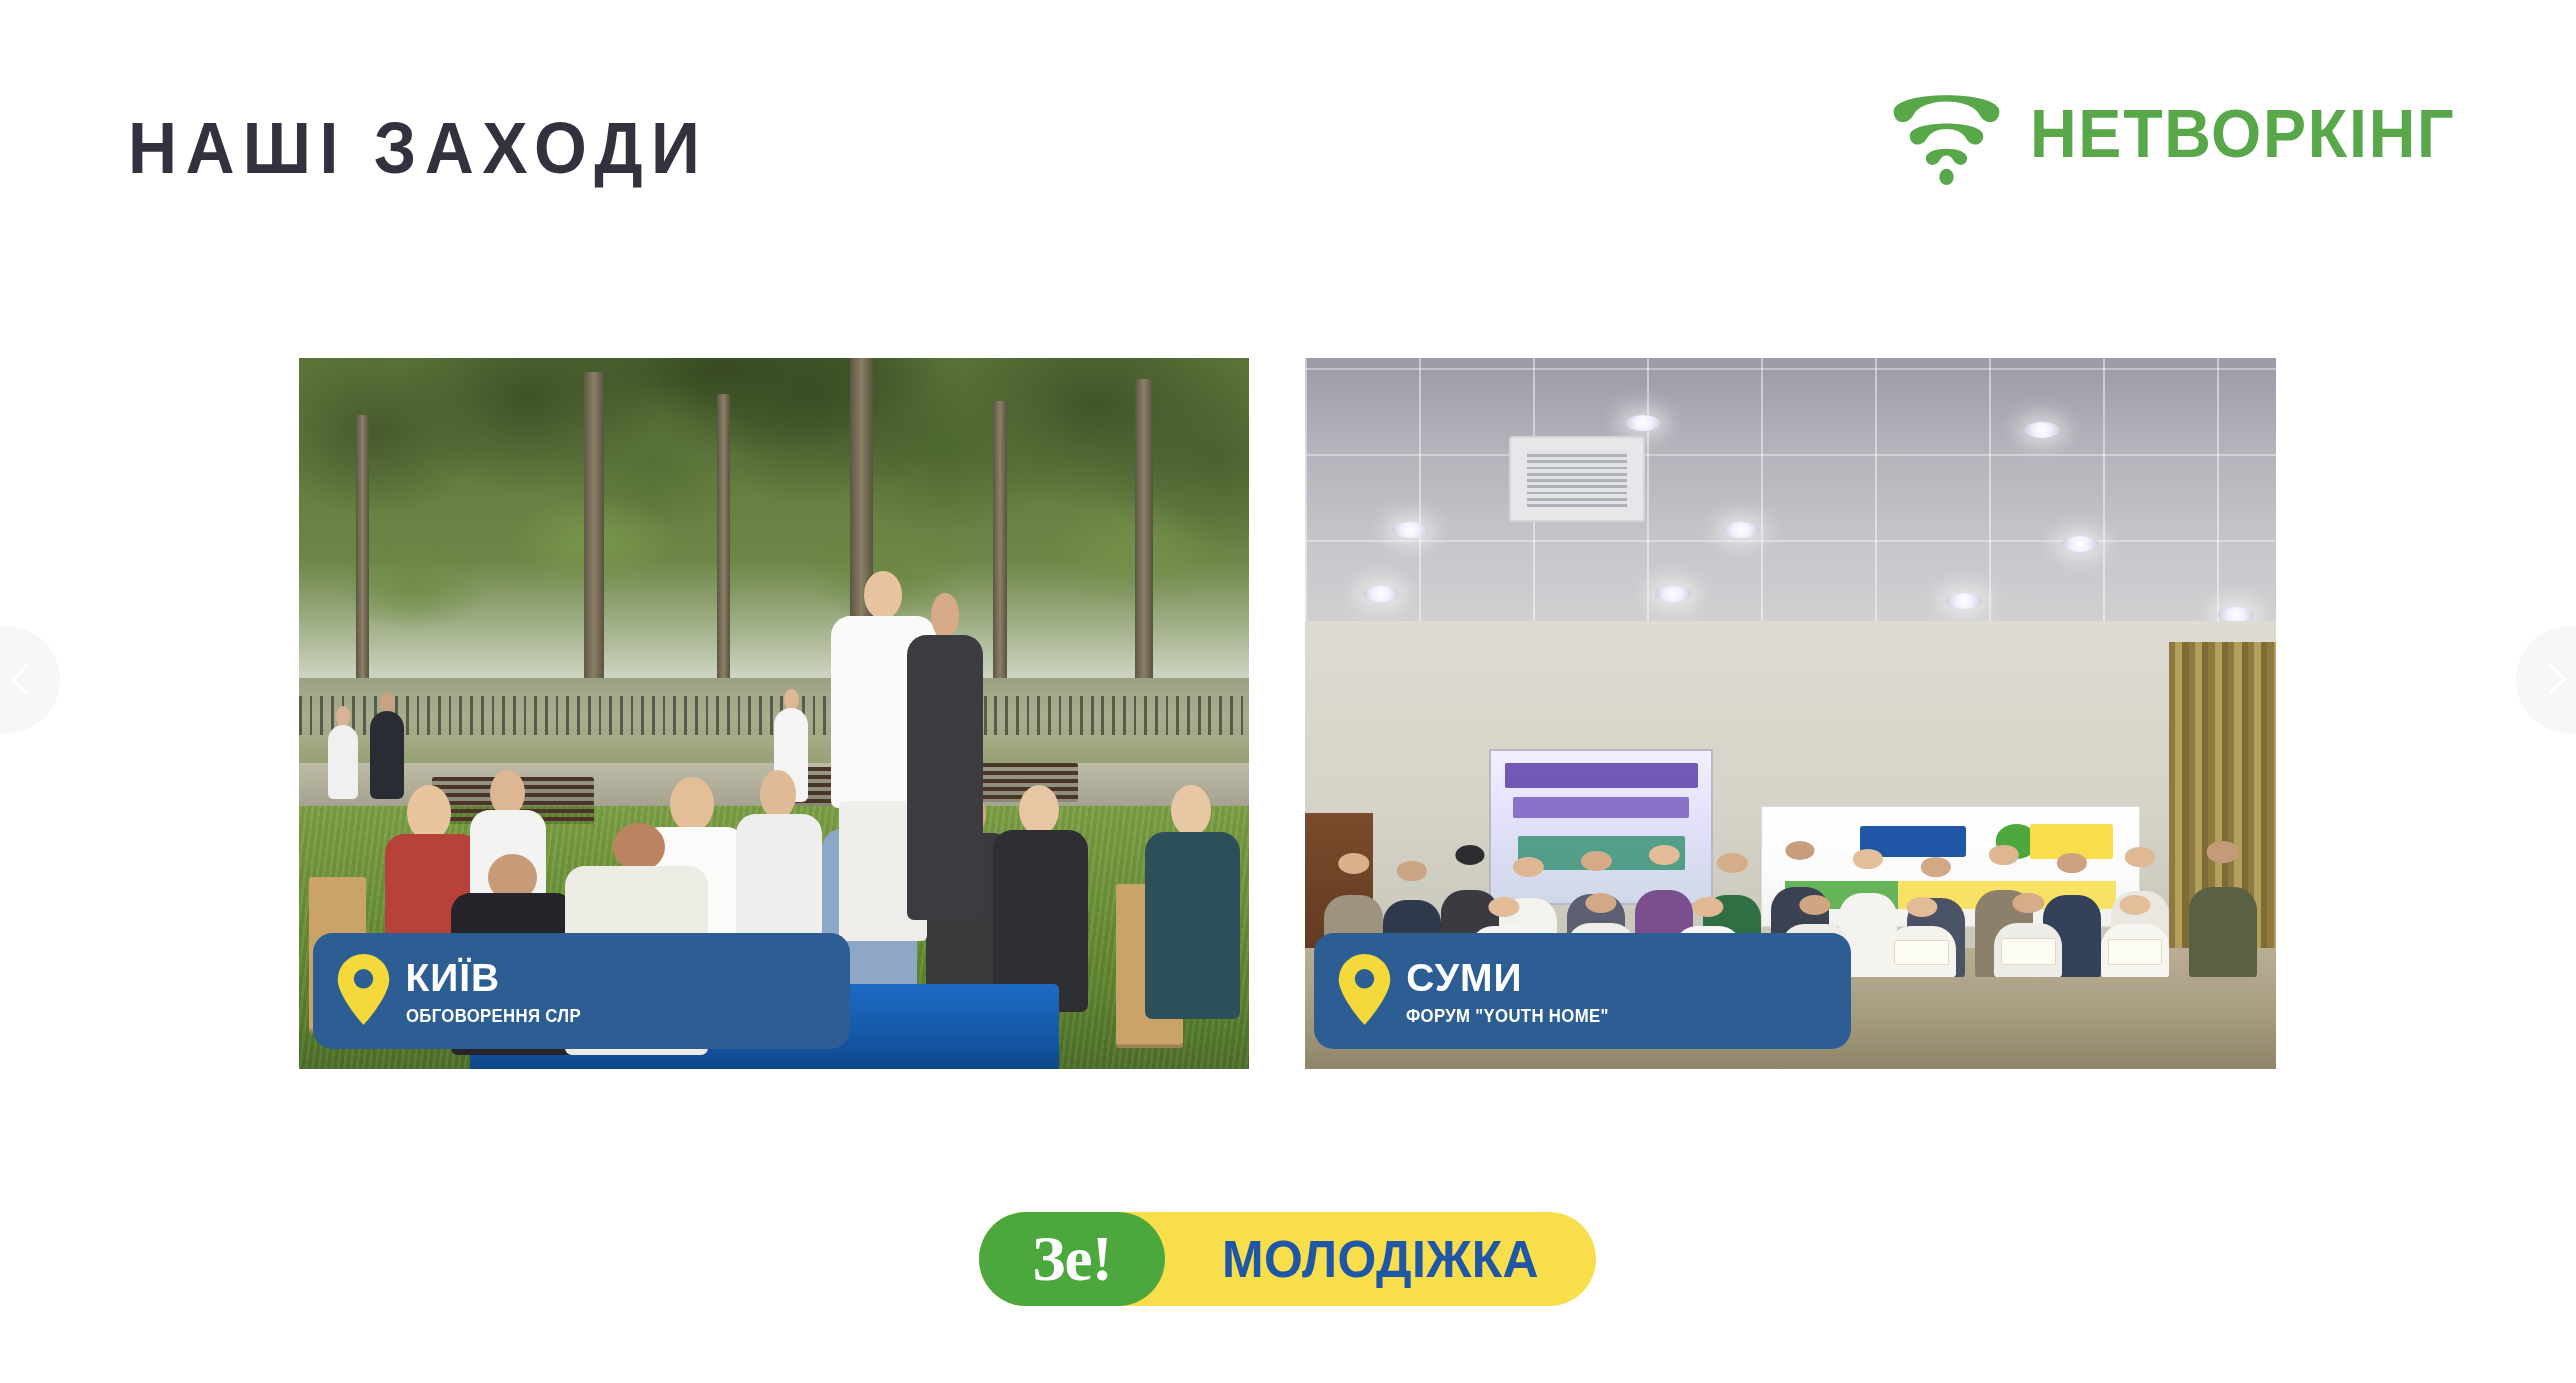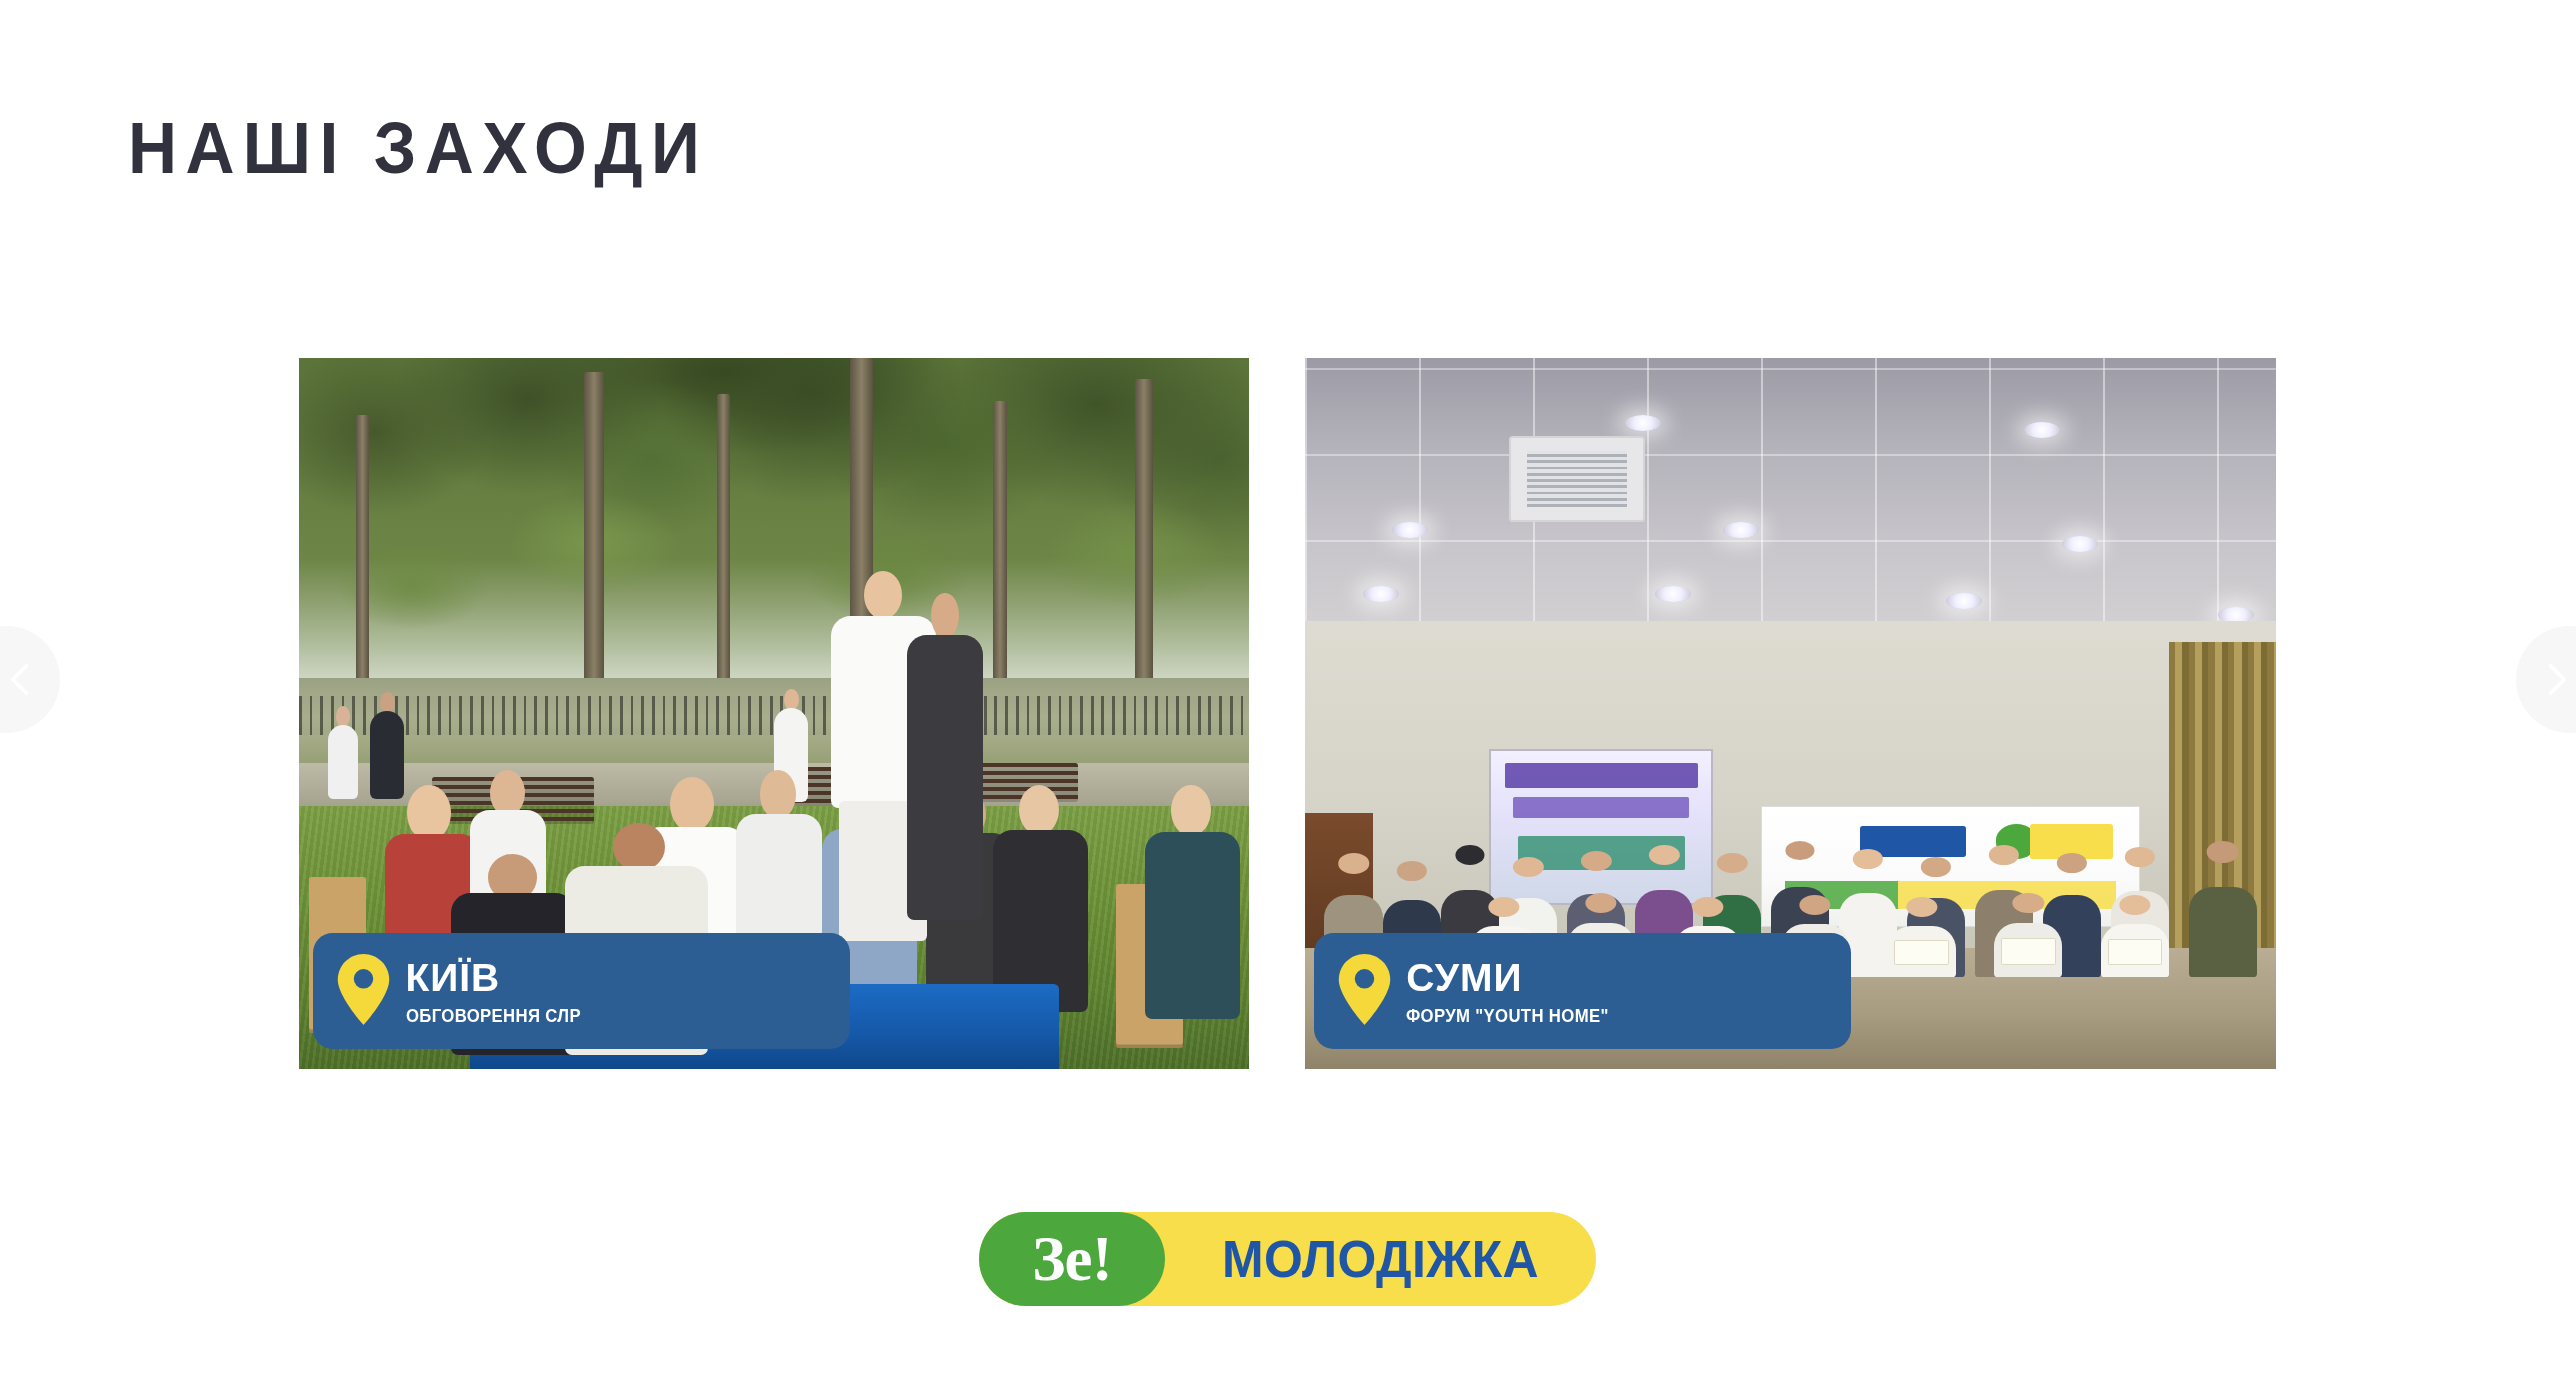--- a/index.html
+++ b/index.html
@@ -249,20 +249,31 @@
     transform:scaleX(0.96);
     white-space:nowrap;
   }
 </style>
 </head>
 <body>
 
 <div class="slide-header">
   <div class="page-title">НАШІ ЗАХОДИ</div>
 
+  <div class="brand-lockup">
+    <span>
+      <svg class="wifi-icon" viewBox="0 0 126 116" xmlns="http://www.w3.org/2000/svg">
+        <path d="M4 34 C4 10, 122 10, 122 34 C122 48, 106 50, 100 38 C90 18, 36 18, 26 38 C20 50, 4 48, 4 34 Z" fill="#58a84a"></path>
+        <path d="M22 61 C22 43, 104 43, 104 61 C104 73, 90 74, 85 64 C77 50, 49 50, 41 64 C36 74, 22 73, 22 61 Z" fill="#58a84a"></path>
+        <path d="M40 86 C40 72, 86 72, 86 86 C86 95, 75 96, 71 89 C67 81, 59 81, 55 89 C51 96, 40 95, 40 86 Z" fill="#58a84a"></path>
+        <ellipse cx="63" cy="107" rx="8" ry="9" fill="#58a84a"></ellipse>
+      </svg>
+    </span>
+    <span class="brand-word">НЕТВОРКІНГ</span>
+  </div>
 </div>
 
 <div class="nav-arrow prev">
   <svg viewBox="0 0 24 24">
     <path d="M16 4 L8 12 L16 20" fill="none" stroke="#ffffff" stroke-width="2.2" stroke-linecap="round" stroke-linejoin="round"></path>
   </svg>
 </div>
 <div class="nav-arrow next">
   <svg viewBox="0 0 24 24">
     <path d="M8 4 L16 12 L8 20" fill="none" stroke="#ffffff" stroke-width="2.2" stroke-linecap="round" stroke-linejoin="round"></path>

